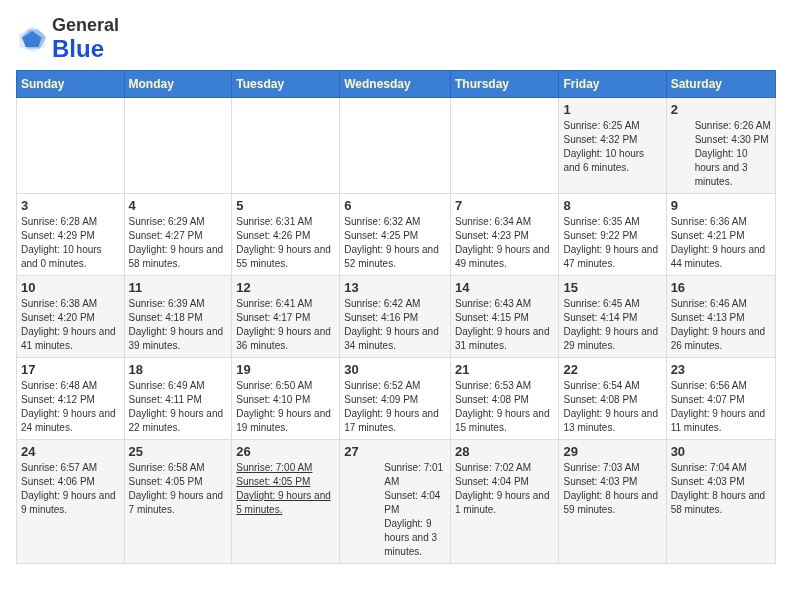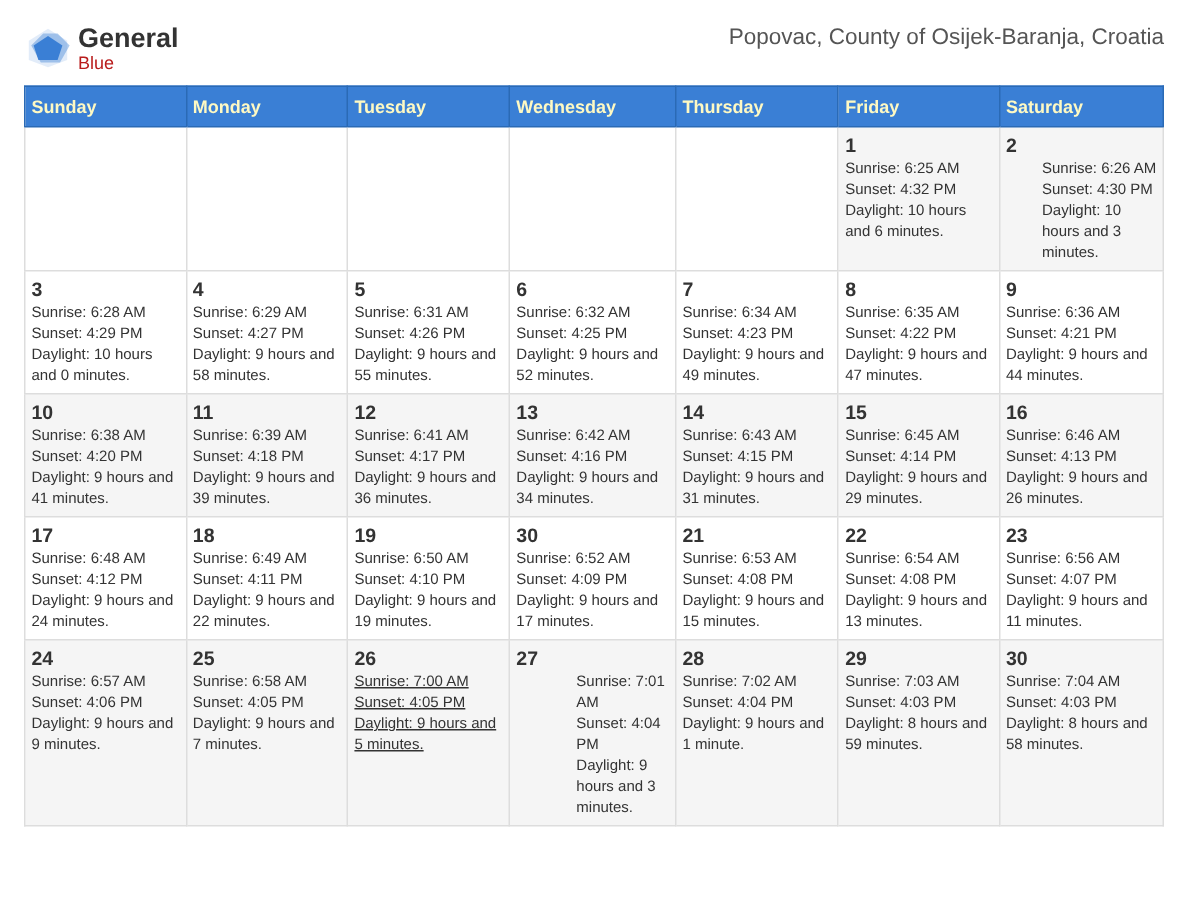--- a/index.html
+++ b/index.html
@@ -26,23 +26,23 @@
       display: flex;
       flex-direction: column;
       line-height: 1.1;
     }
     .logo-general {
       font-size: 18px;
       font-weight: bold;
       color: #333;
     }
     .logo-blue {
-      font-size: 12px;
-      font-weight: normal;
-      color: #b91c1c;
+      font-size: 24px;
+      font-weight: bold;
+      color: #1d4ed8;
     }
     .logo-icon {
       width: 32px;
       height: 32px;
     }
     .title-block {
       text-align: right;
     }
     .month-title {
       font-size: 32px;
@@ -103,21 +103,20 @@
       <polygon points="20,4 36,14 36,30 20,36 4,30 4,14" fill="#3a7fd5" opacity="0.15"></polygon>
       <polygon points="28,8 38,18 30,32 14,32 6,18 16,8" fill="#3a7fd5" opacity="0.4"></polygon>
       <polygon points="20,10 32,18 28,30 12,30 8,18 20,10" fill="#3a7fd5"></polygon>
     </svg>
     <div class="logo-text">
       <span class="logo-general">General</span>
       <span class="logo-blue">Blue</span>
     </div>
   </div>
   <div class="title-block">
-    <div class="subtitle">Popovac, County of Osijek-Baranja, Croatia</div>
   </div>
 </div>
 
 <table>
   <thead>
     <tr>
     <th>Sunday</th>
         <th>Monday</th>
         <th>Tuesday</th>
         <th>Wednesday</th>
@@ -173,21 +172,21 @@
         </td>
         <td>
           <span class="day-num">7</span>
           <div class="day-info" style="white-space: pre-line;">Sunrise: 6:34 AM
 Sunset: 4:23 PM
 Daylight: 9 hours and 49 minutes.</div>
         </td>
         <td>
           <span class="day-num">8</span>
           <div class="day-info" style="white-space: pre-line;">Sunrise: 6:35 AM
-Sunset: 4:22 PM
+Sunset: 9:22 PM
 Daylight: 9 hours and 47 minutes.</div>
         </td>
         <td>
           <span class="day-num">9</span>
           <div class="day-info" style="white-space: pre-line;">Sunrise: 6:36 AM
 Sunset: 4:21 PM
 Daylight: 9 hours and 44 minutes.</div>
         </td>
       </tr>
       <tr>

